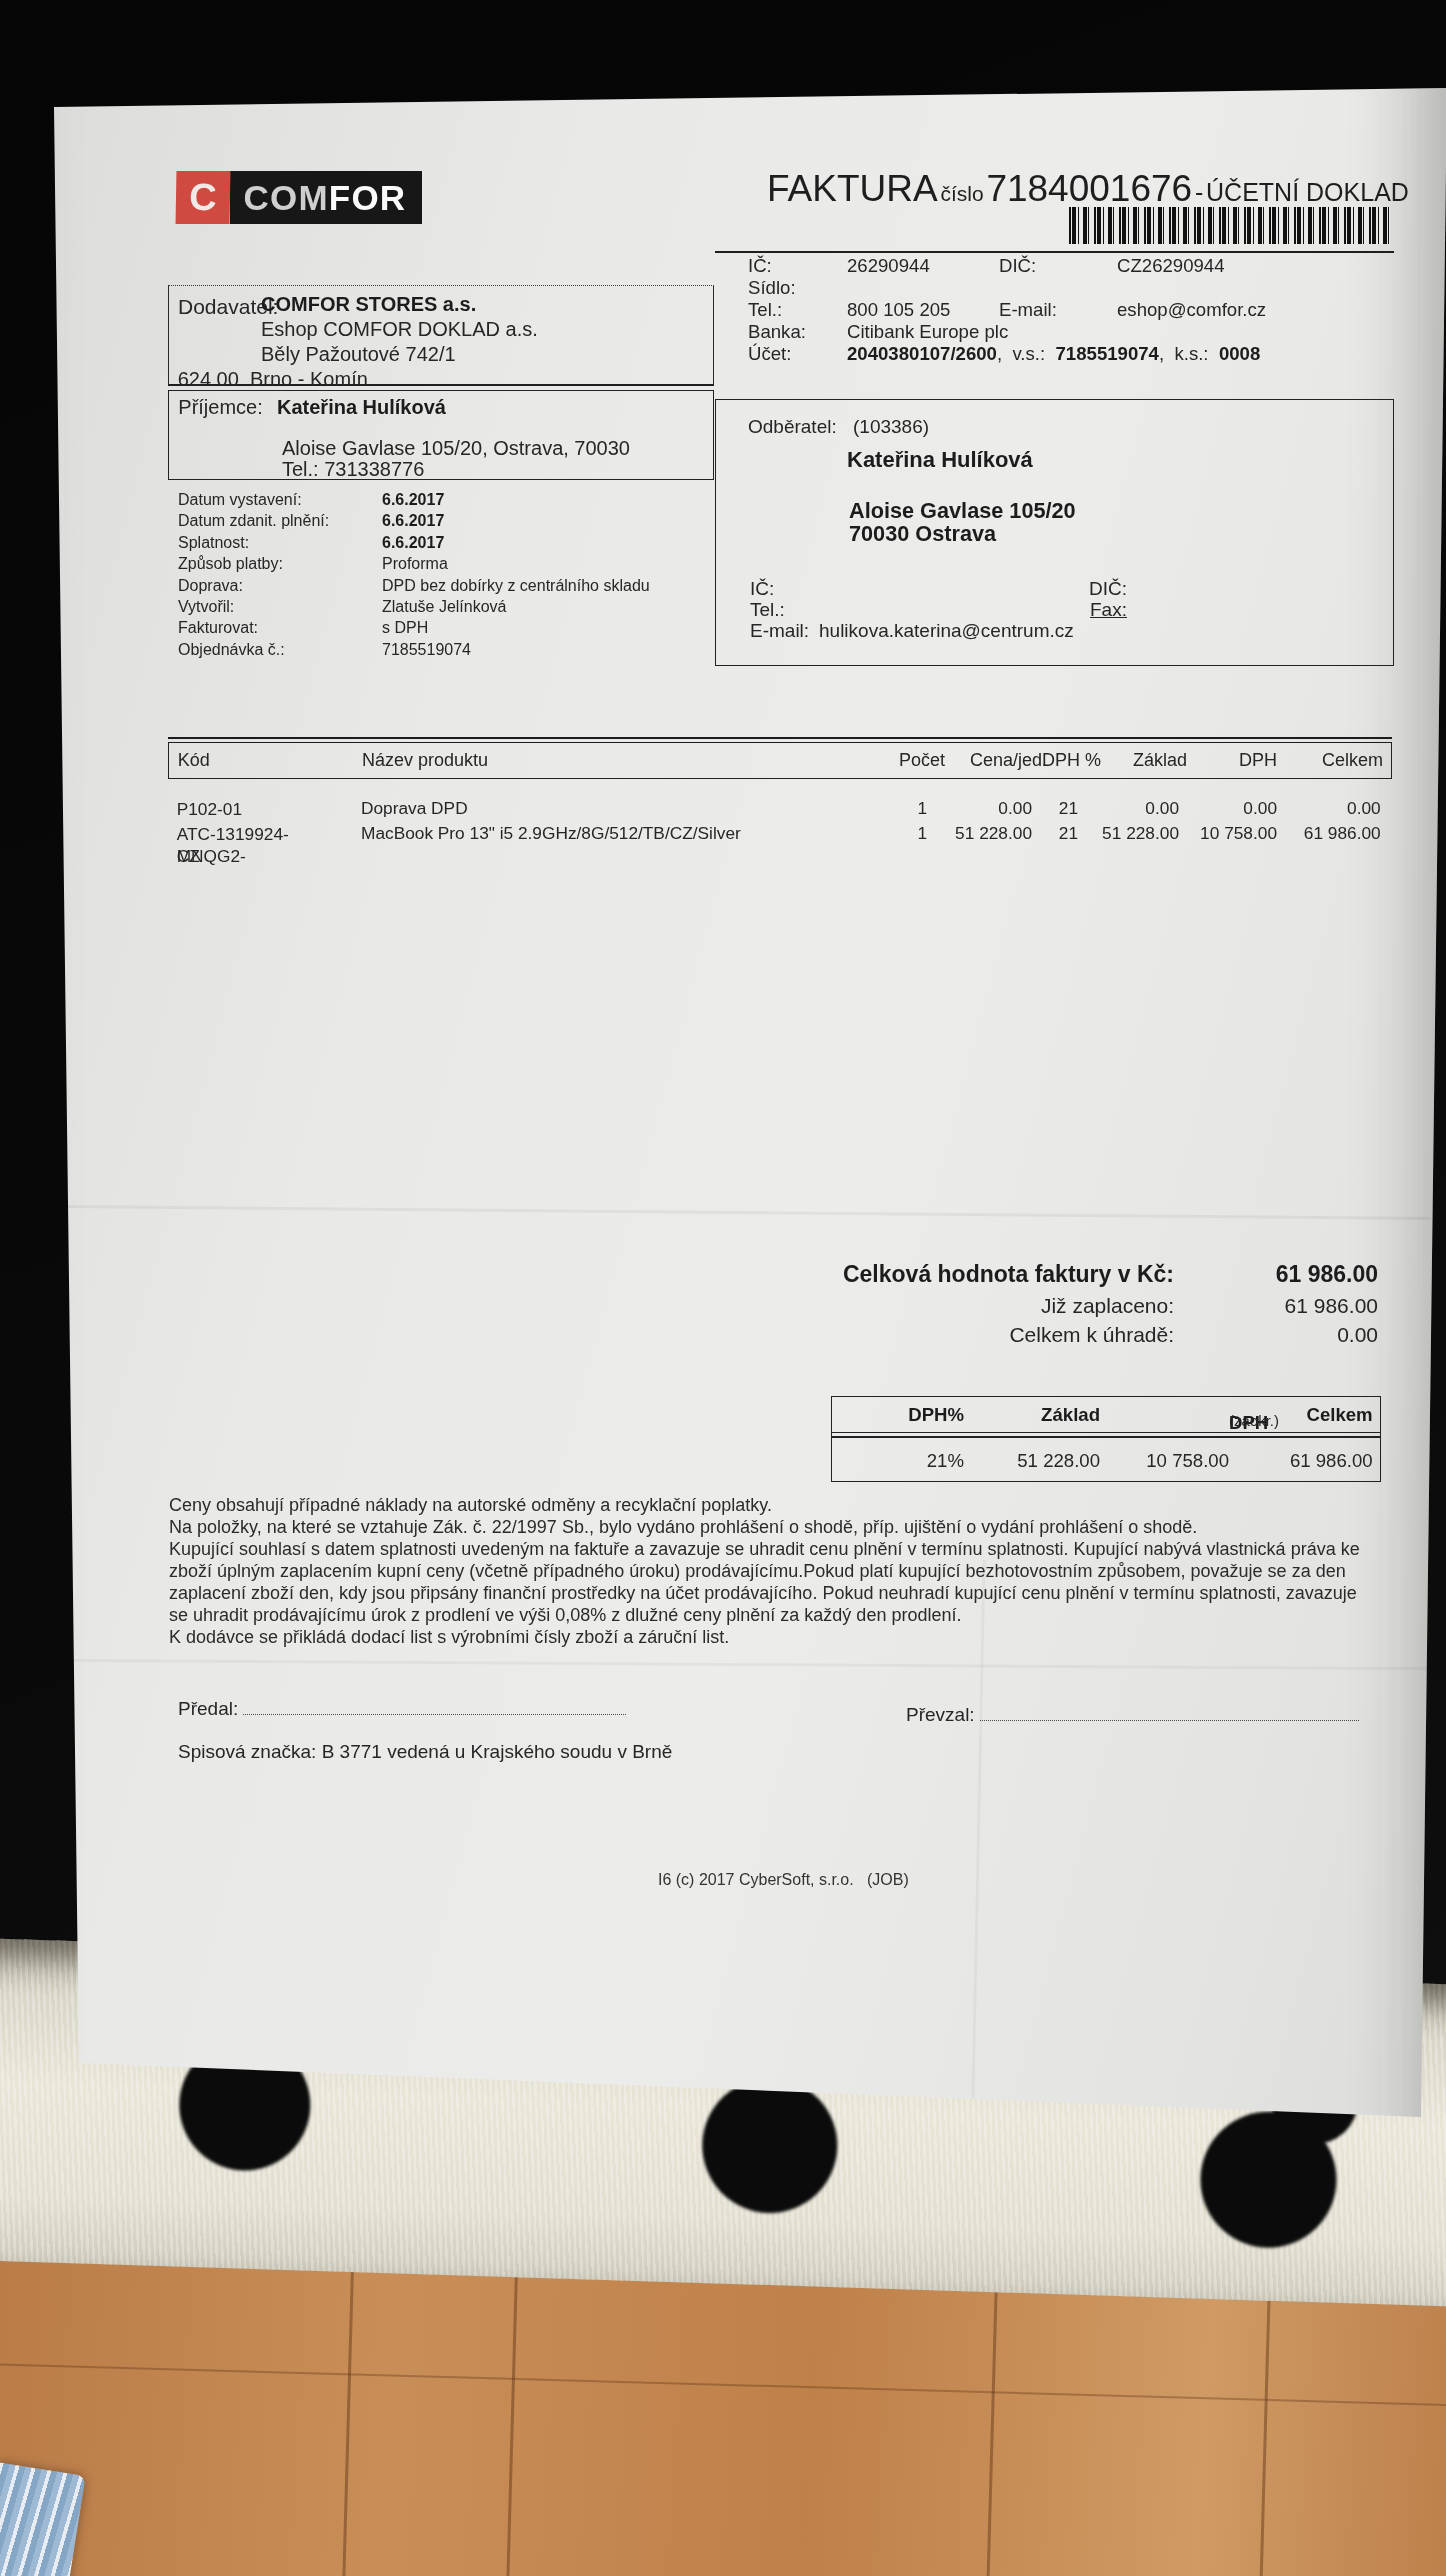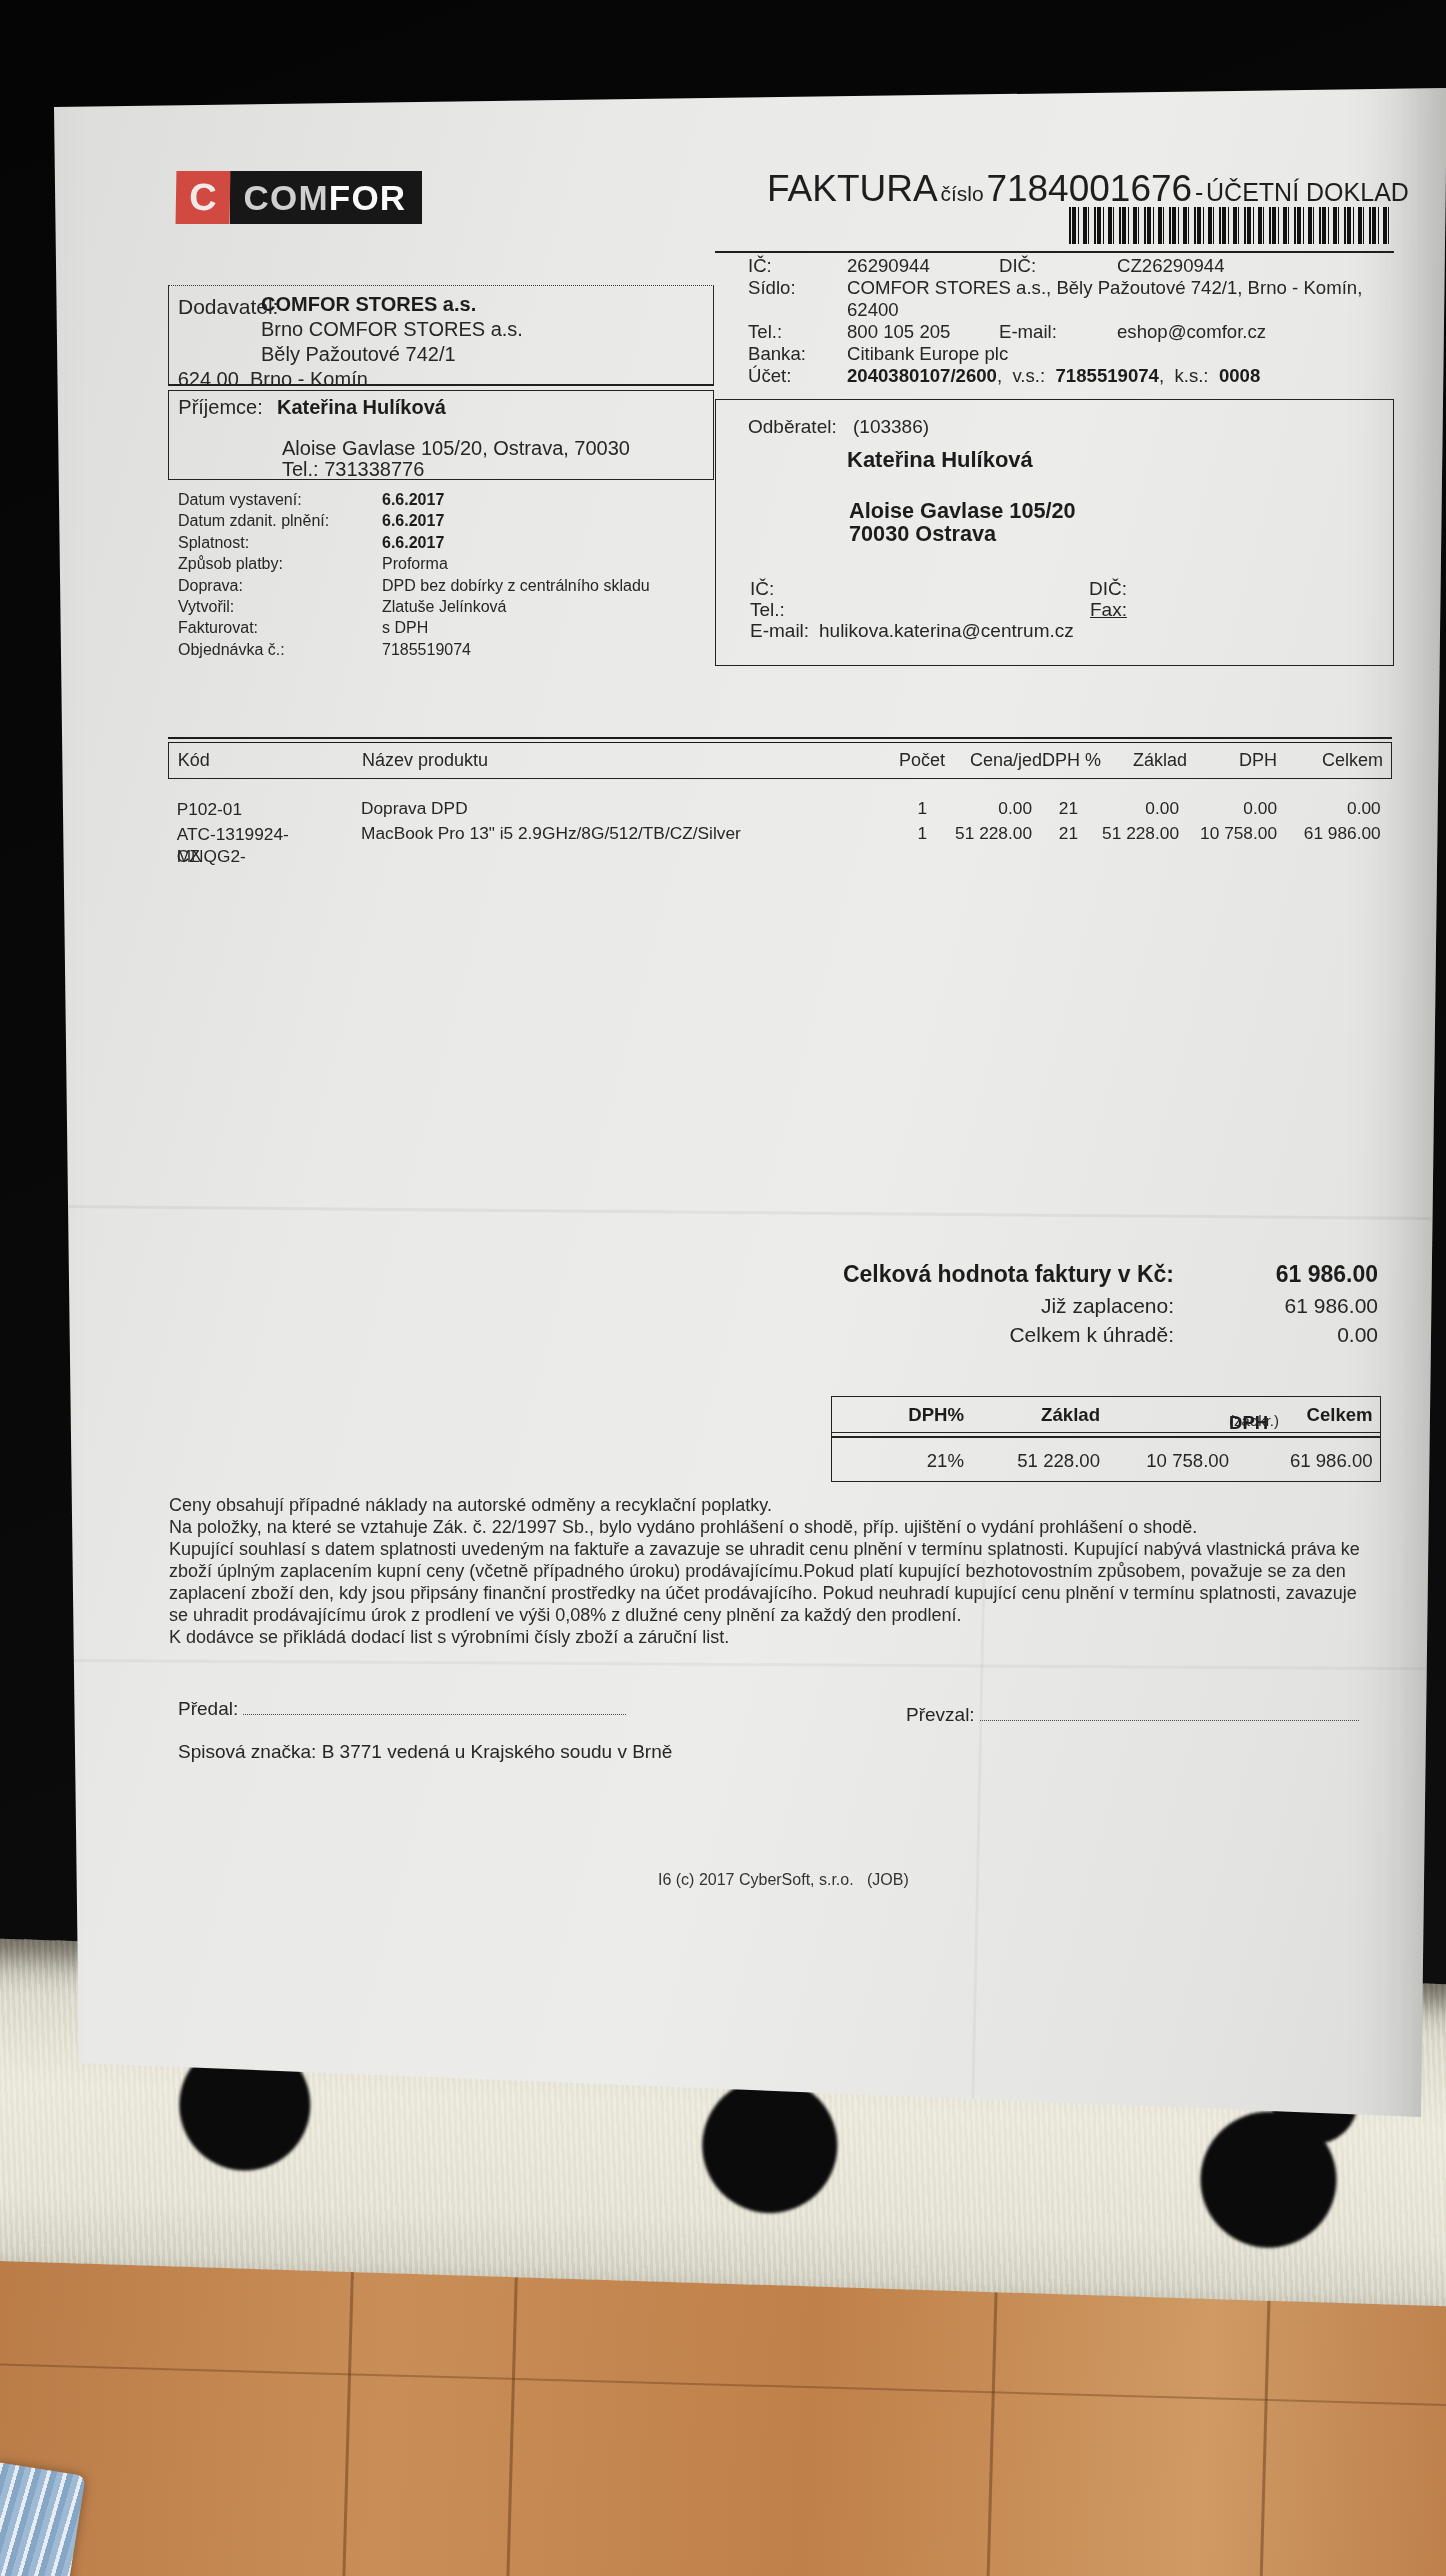--- a/index.html
+++ b/index.html
@@ -199,21 +199,20 @@
 
     <div class="cinfo">
       <div class="row">
         <span class="lab">IČ:</span>
         <span class="v1">26290944</span>
         <span class="lab2">DIČ:</span>
         <span>CZ26290944</span>
       </div>
       <div class="row">
         <span class="lab">Sídlo:</span>
-        <span>COMFOR STORES a.s., Běly Pažoutové 742/1, Brno - Komín, 62400</span>
       </div>
       <div class="row">
         <span class="lab">Tel.:</span>
         <span class="v1">800 105 205</span>
         <span class="lab2">E-mail:</span>
         <span>eshop@comfor.cz</span>
       </div>
       <div class="row">
         <span class="lab">Banka:</span>
         <span>Citibank Europe plc</span>
@@ -225,21 +224,21 @@
         <span class="b">7185519074</span>,&nbsp;
         <span>k.s.:</span>&nbsp;
         <span class="b">0008</span></span>
       </div>
     </div>
 
     <div class="dod-label">Dodavatel:</div>
     <div class="dod-box">
       <div class="ind">
         <div class="b">COMFOR STORES a.s.</div>
-        <div>Brno COMFOR STORES a.s.</div>
+        <div>Eshop COMFOR DOKLAD a.s.</div>
         <div>Běly Pažoutové 742/1</div>
       </div>
       <div class="zipline"><span>624 00</span>&nbsp;&nbsp;<span>Brno - Komín</span></div>
     </div>
 
     <div class="pri-box">
       <span class="lab">Příjemce:</span>
       <span class="name b">Kateřina Hulíková</span>
       <span class="addr">Aloise Gavlase 105/20, Ostrava, 70030</span>
       <span class="tel">Tel.: 731338776</span>

